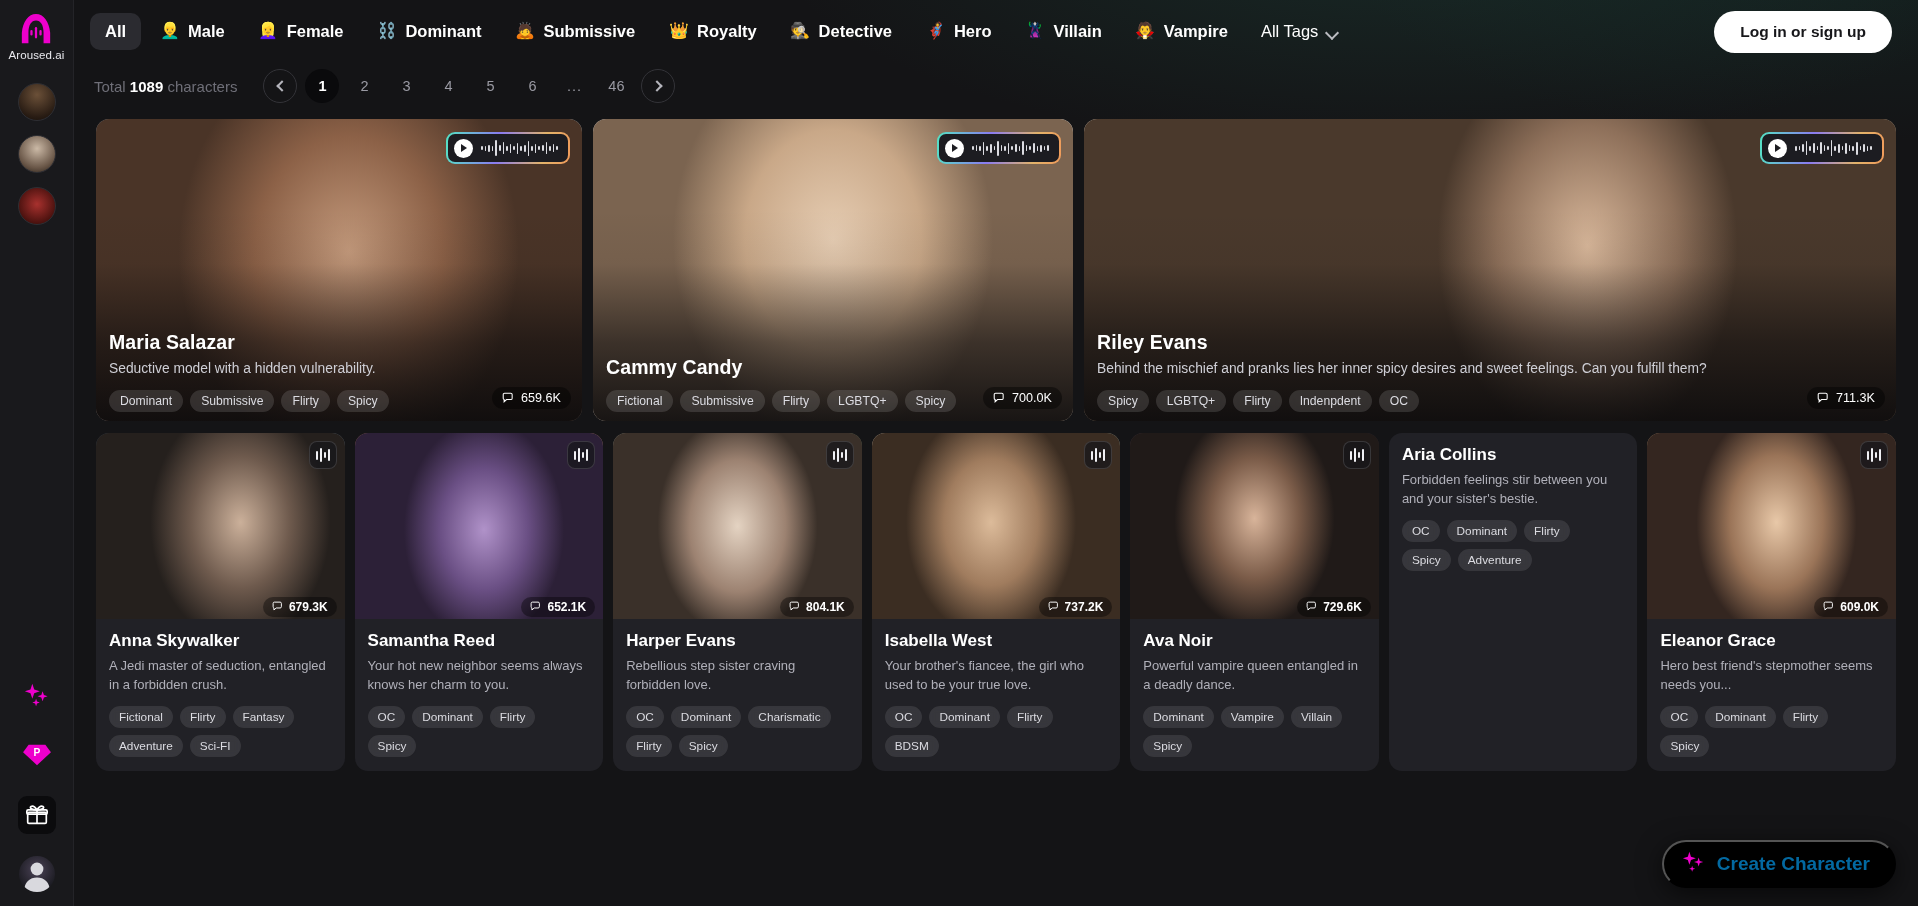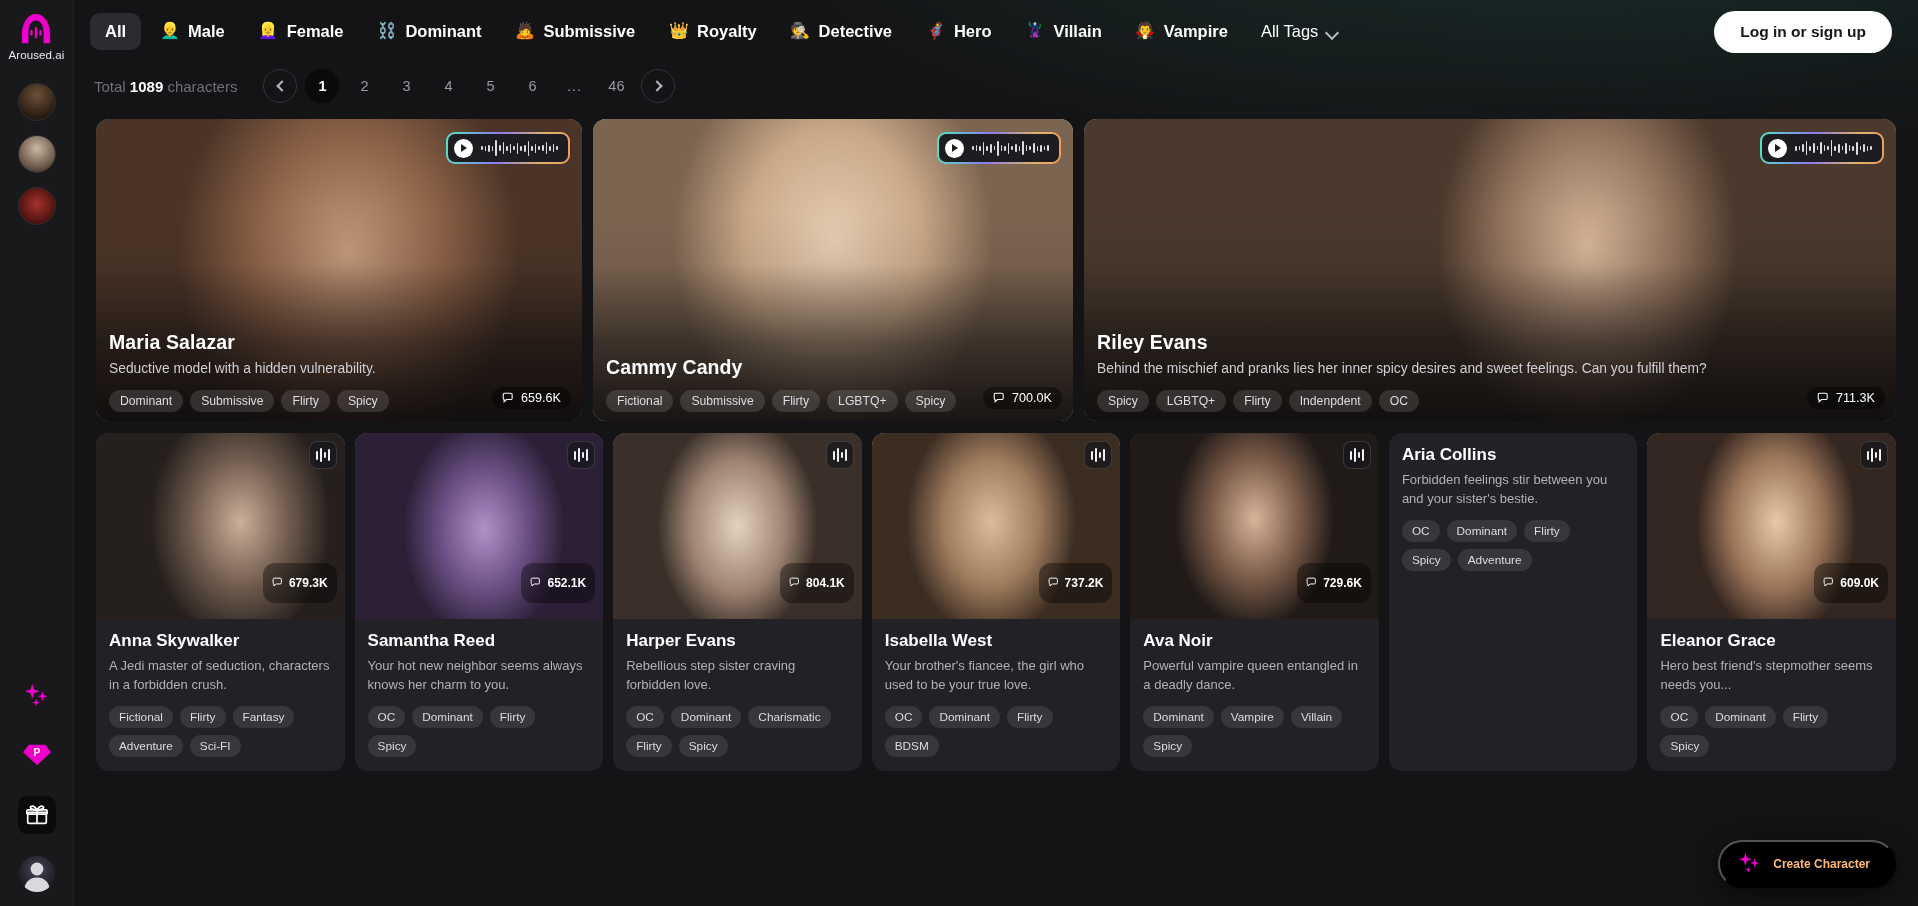--- a/index.html
+++ b/index.html
@@ -116,43 +116,43 @@
   .play:after { content:""; width:0;height:0;border-left:6px solid #1c1c21;border-top:4px solid transparent;border-bottom:4px solid transparent; margin-left:2px;}
   .wave { display: flex; align-items: center; gap: 2px; height: 18px; }
   .wave i { display: block; width: 1.6px; background: #dcdce2; border-radius: 1px; }
 
   
   .grid { display: flex; gap: 10px; padding: 0 22px; margin-top: 12px; }
   .card { flex: 1 1 0; background: #212126; border-radius: 13px; overflow: hidden; cursor: pointer; min-width: 0; }
   .card .thumb { position: relative; height: 186px; }
   .card .thumb .bg { position: absolute; inset: 0; }
   .card .cc {
-    position: absolute; right: 8px; bottom: 16px;
+    position: absolute; right: 8px; bottom: 2px;
     display: flex; align-items: center; gap: 5px;
     font-size: 12px; font-weight: 700; color: #fff;
-    background: rgba(0,0,0,.38); padding: 13px 9px; border-radius: 12px;
+    background: rgba(0,0,0,.38); padding: 3px 9px; border-radius: 12px;
   }
   .card .eq {
     position: absolute; top: 8px; right: 8px;
     width: 28px; height: 28px; border-radius: 8px;
     background: rgba(22,22,26,.72); border: 1px solid rgba(255,255,255,.14);
     display: flex; align-items: center; justify-content: center; gap: 2px;
   }
   .card .eq i { display:block; width: 2px; background: #f0f0f4; border-radius: 1px; }
   .card .info { padding: 12px 13px 14px; }
   .card h4 { font-size: 17px; font-weight: 700; color: #fff; }
   .card .d { font-size: 13px; color: #b0b0b9; margin-top: 6px; line-height: 1.45; min-height: 36px; }
   .card .tags .tag { background: rgba(255,255,255,.10); font-size: 11.8px; padding: 4px 10px; }
 
   
   .cta {
     position: absolute; right: 22px; bottom: 18px;
     display: flex; align-items: center; gap: 11px;
     height: 48px; padding: 0 24px 0 18px; border-radius: 24px;
-    background: #000; color: #fdba74; font-size: 12px; font-weight: 700;
+    background: #000; color: #0369a1; font-size: 19px; font-weight: 700;
     box-shadow: 0 6px 26px rgba(0,0,0,.6); cursor: pointer; z-index: 30;
   }
 </style>
 </head>
 <body>
 
 <div id="app">
 
   <aside class="rail">
     <div class="brand">
@@ -449,21 +449,21 @@
           </div>
           <div class="cc">
             <svg width="12" height="12" viewBox="0 0 16 16">
               <path d="M1.5 3.2a1.7 1.7 0 0 1 1.7-1.7h7.6a1.7 1.7 0 0 1 1.7 1.7v4.4a1.7 1.7 0 0 1-1.7 1.7H5.6L2.6 12V9.3h-.1a1.7 1.7 0 0 1-1-1.7z" fill="none" stroke="#fff" stroke-width="1.3"></path>
             </svg>
             <span>679.3K</span>
           </div>
         </div>
         <div class="info">
           <h4>Anna Skywalker</h4>
-          <p class="d">A Jedi master of seduction, characters in a forbidden crush.</p>
+          <p class="d">A Jedi master of seduction, entangled in a forbidden crush.</p>
           <div class="tags">
             <span class="tag">Fictional</span>
             <span class="tag">Flirty</span>
             <span class="tag">Fantasy</span>
             <span class="tag">Adventure</span>
             <span class="tag">Sci-FI</span>
           </div>
         </div>
       </article>
 

